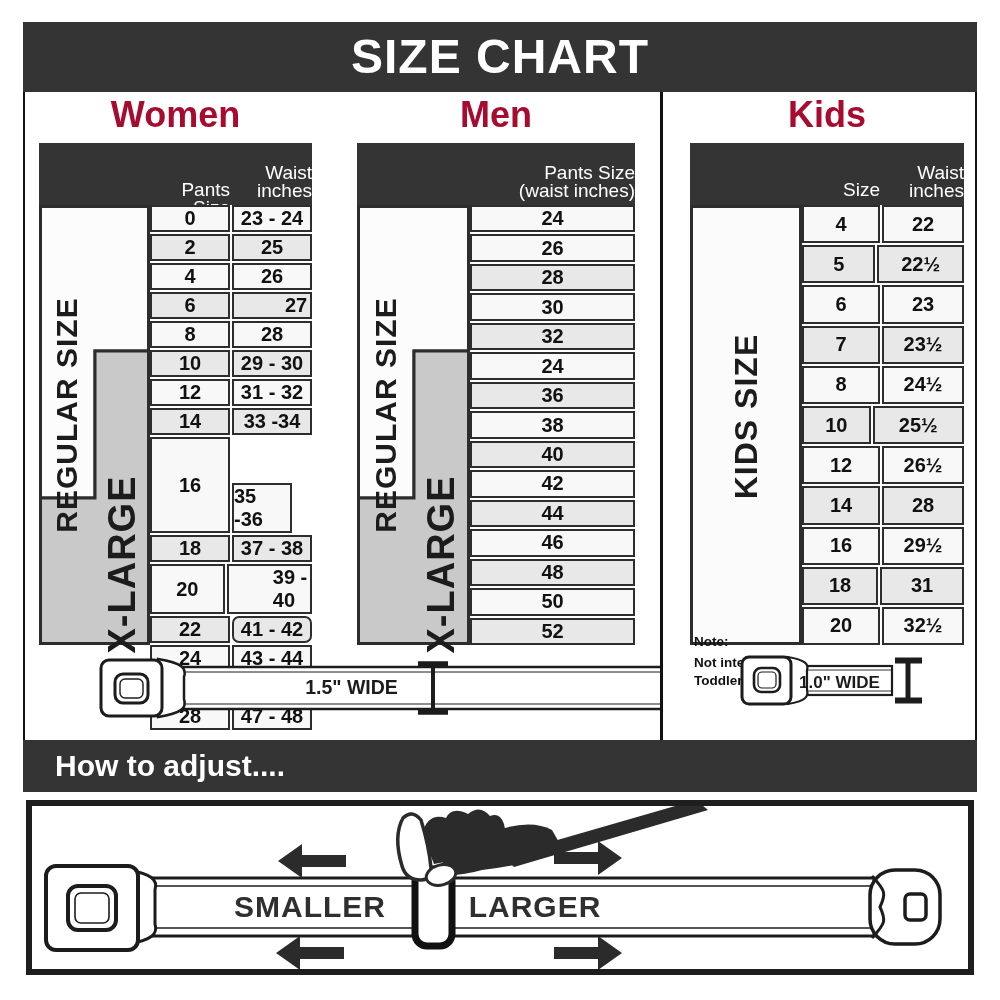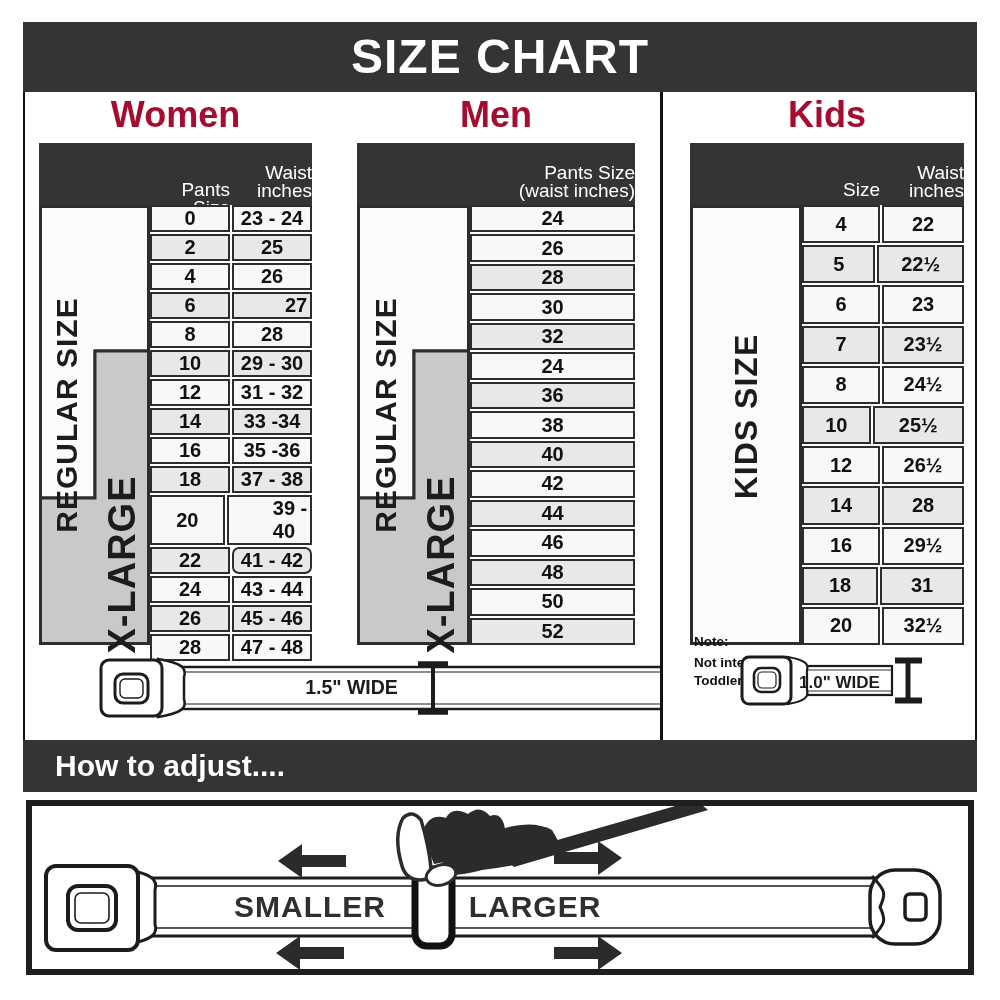--- a/index.html
+++ b/index.html
@@ -101,21 +101,21 @@
           <div class="trow">
             <div class="cell lt" style="width: 80px;">12</div>
             <div class="cell lt" style="width: 80px;">31 - 32</div>
           </div>
           <div class="trow">
             <div class="cell sh" style="width: 80px;">14</div>
             <div class="cell sh" style="width: 80px;">33 -34</div>
           </div>
           <div class="trow">
             <div class="cell lt" style="width: 80px;">16</div>
-            <div class="cell lt" style="width: 80px;">35 -36</div>
+            <div class="cell lt" style="width: 60px; margin-top: 46px;">35 -36</div>
           </div>
           <div class="trow">
             <div class="cell sh" style="width: 80px;">18</div>
             <div class="cell sh" style="width: 80px;">37 - 38</div>
           </div>
           <div class="trow">
             <div class="cell lt" style="width: 80px;">20</div>
             <div class="cell lt" style="width: 88px; padding-left: 44px;">39 - 40</div>
           </div>
           <div class="trow">

